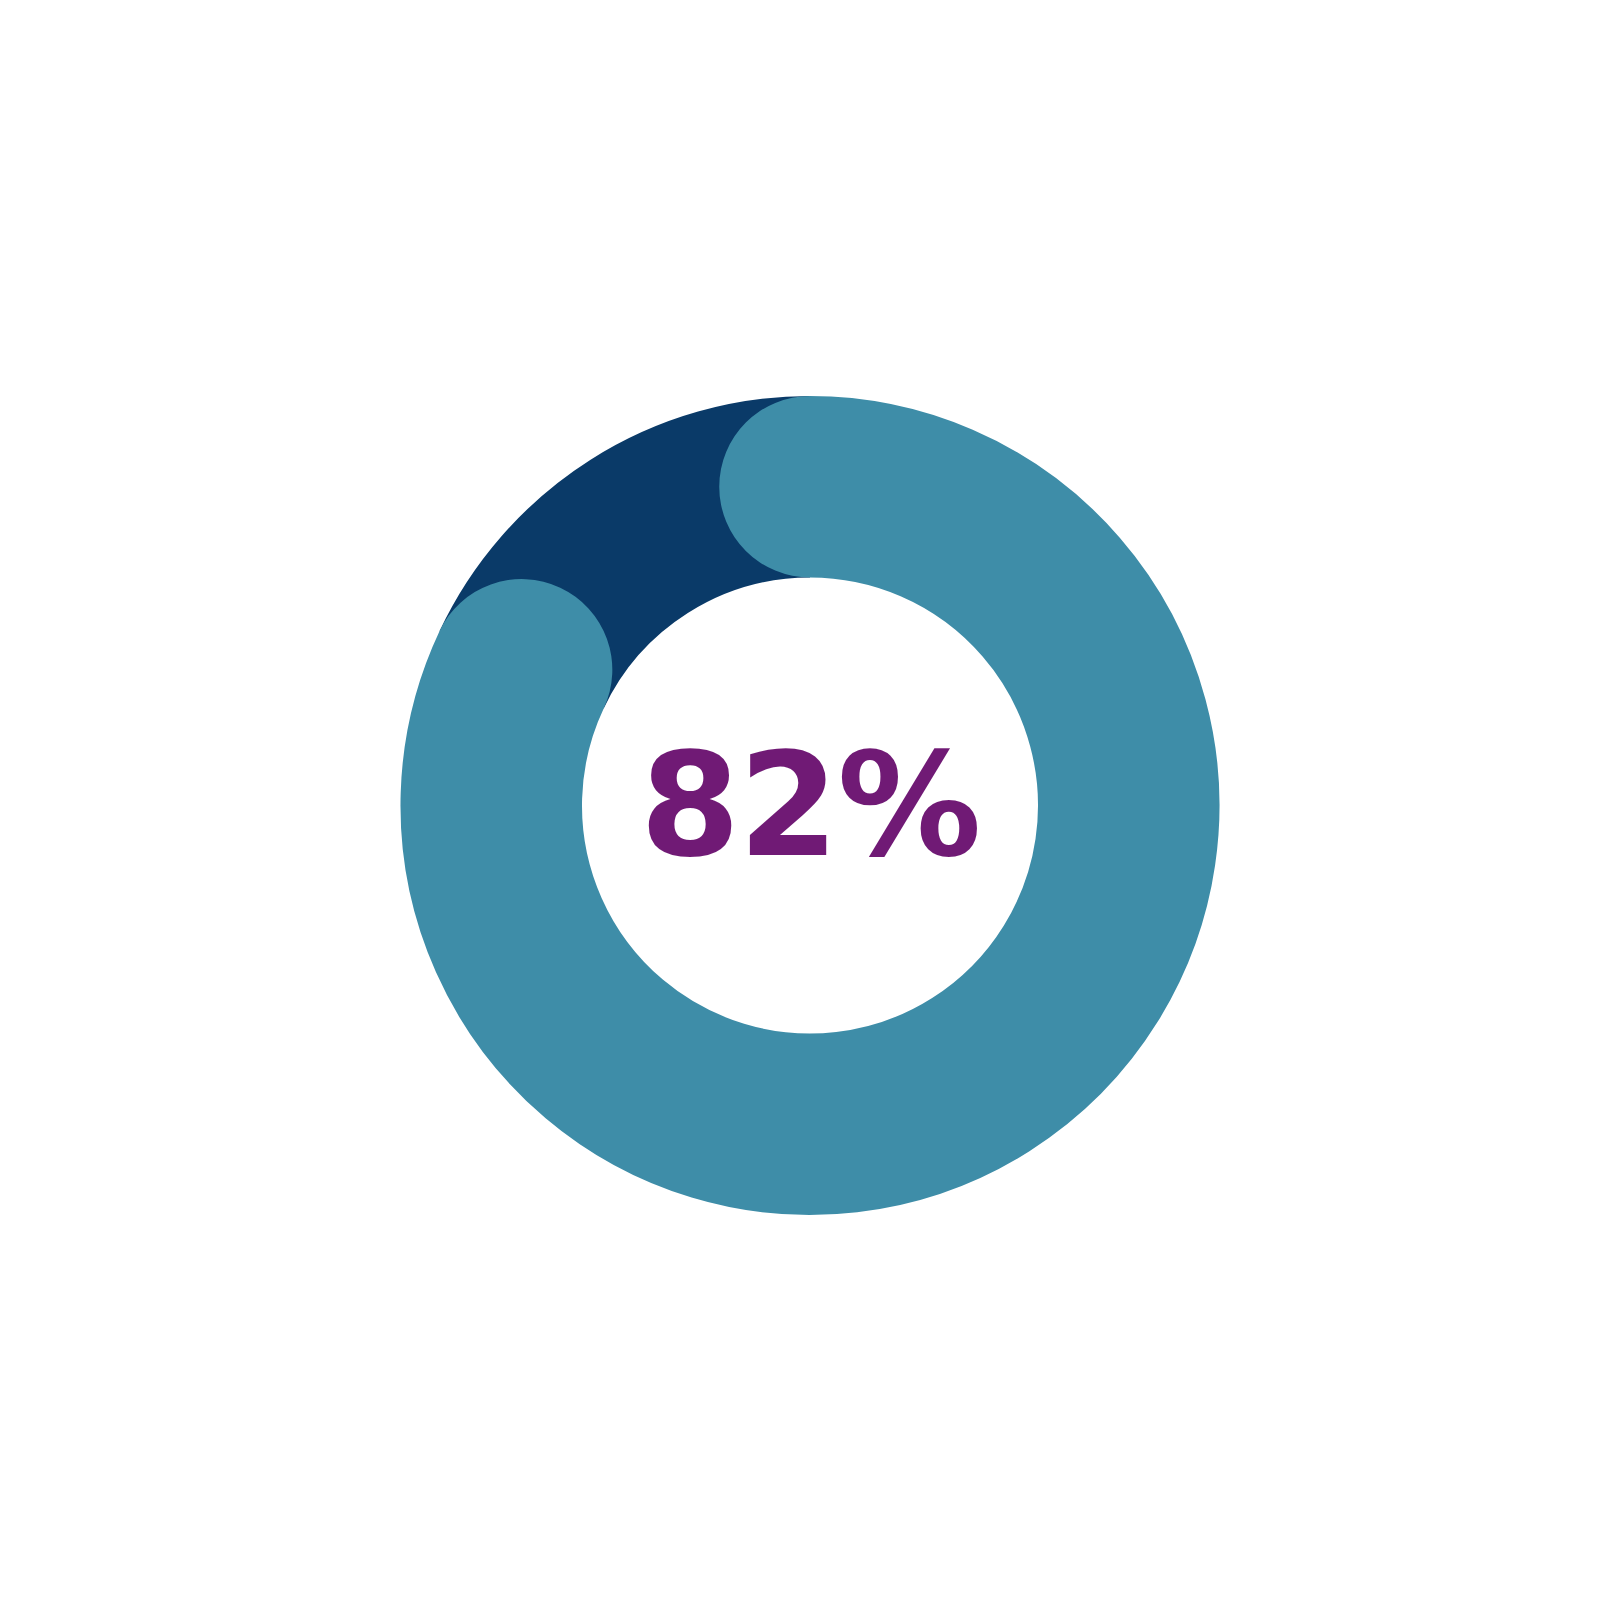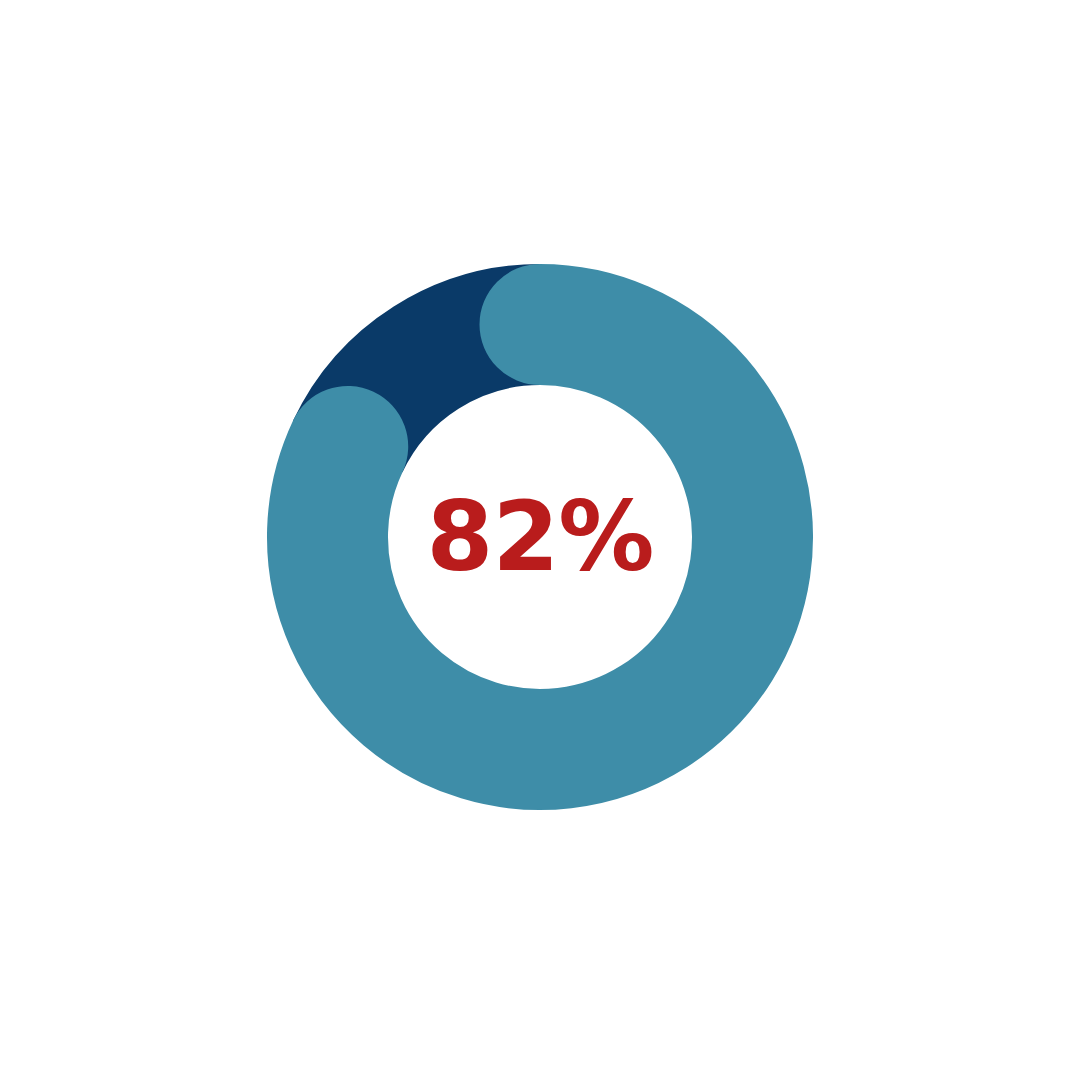--- a/index.html
+++ b/index.html
@@ -58,16 +58,16 @@
 
   <svg id="donut-svg" viewBox="0 0 1080 1080" aria-hidden="true">
 
     <path id="track-arc" fill="none" stroke-linecap="butt" d="M 347.72 446.52 A 212.5 212.5 0 0 1 540.00 324.50" stroke="#0A3A68" stroke-width="121"></path>
 
     <path id="progress-arc" fill="none" stroke-linecap="round" d="M 540.00 324.50 A 212.5 212.5 0 1 1 347.72 446.52" stroke="#3E8DA8" stroke-width="121"></path>
 
   </svg>
 
   <div class="center-label-wrap">
-    <div class="center-label" style="color: #b91c1c; text-align: center;">82%</div>
+    <div class="center-label" style="color: #701a75; text-align: center;">82%</div>
   </div>
 
 </div>
 
 </body></html>

